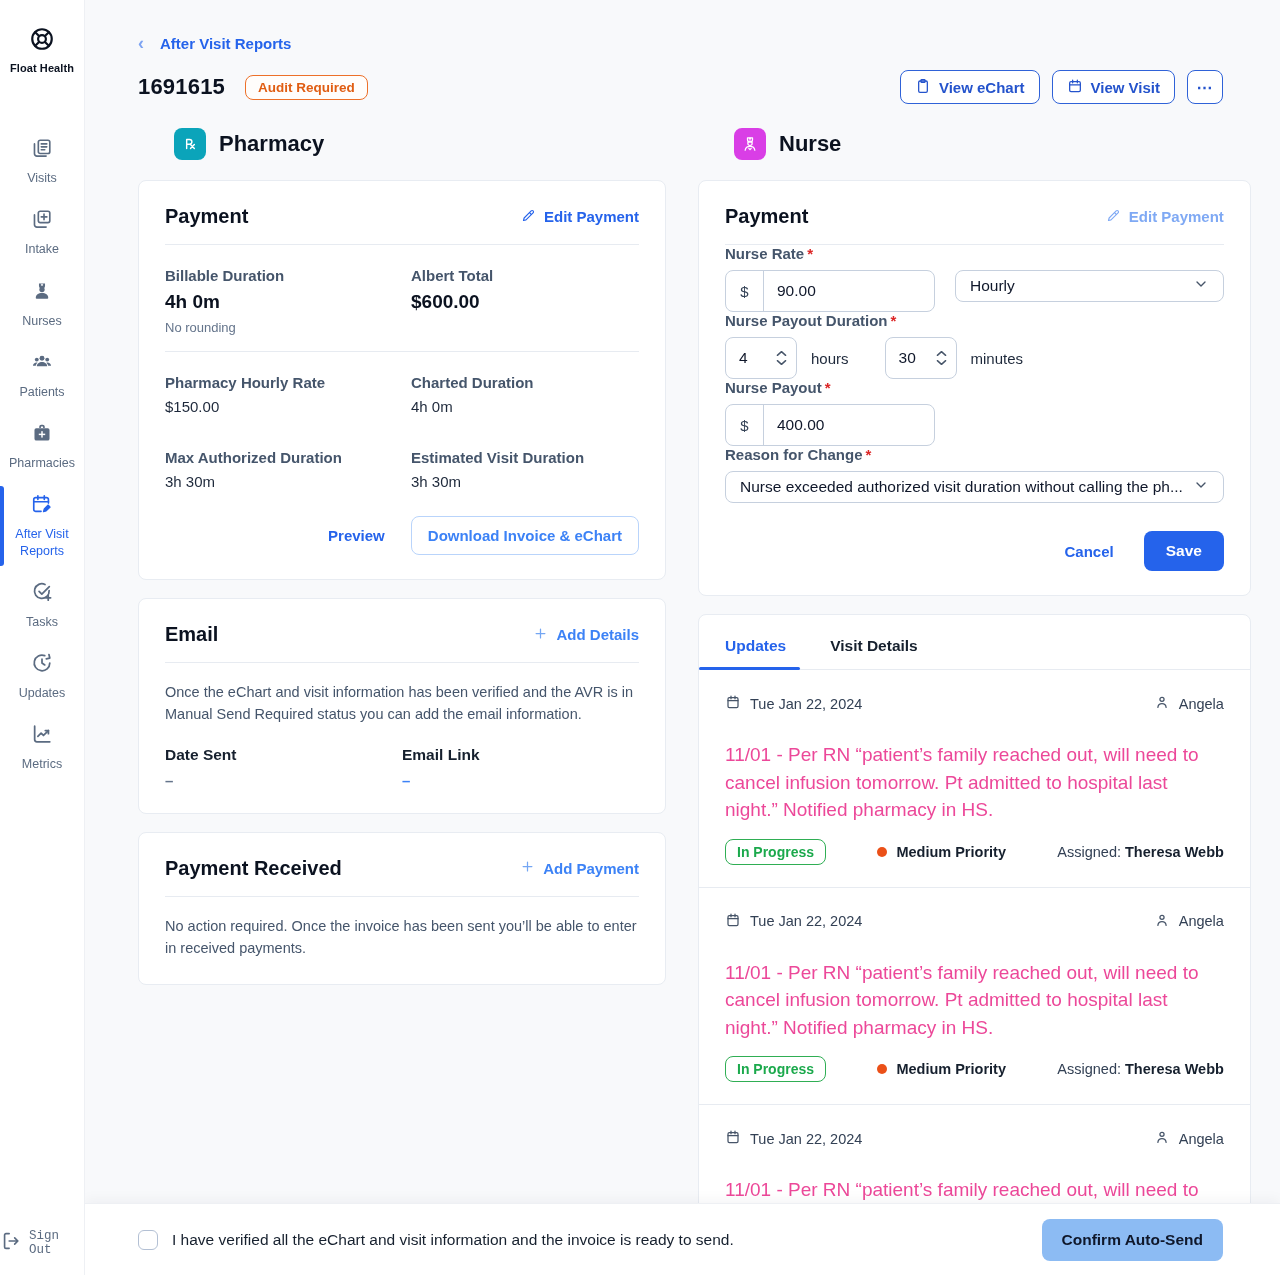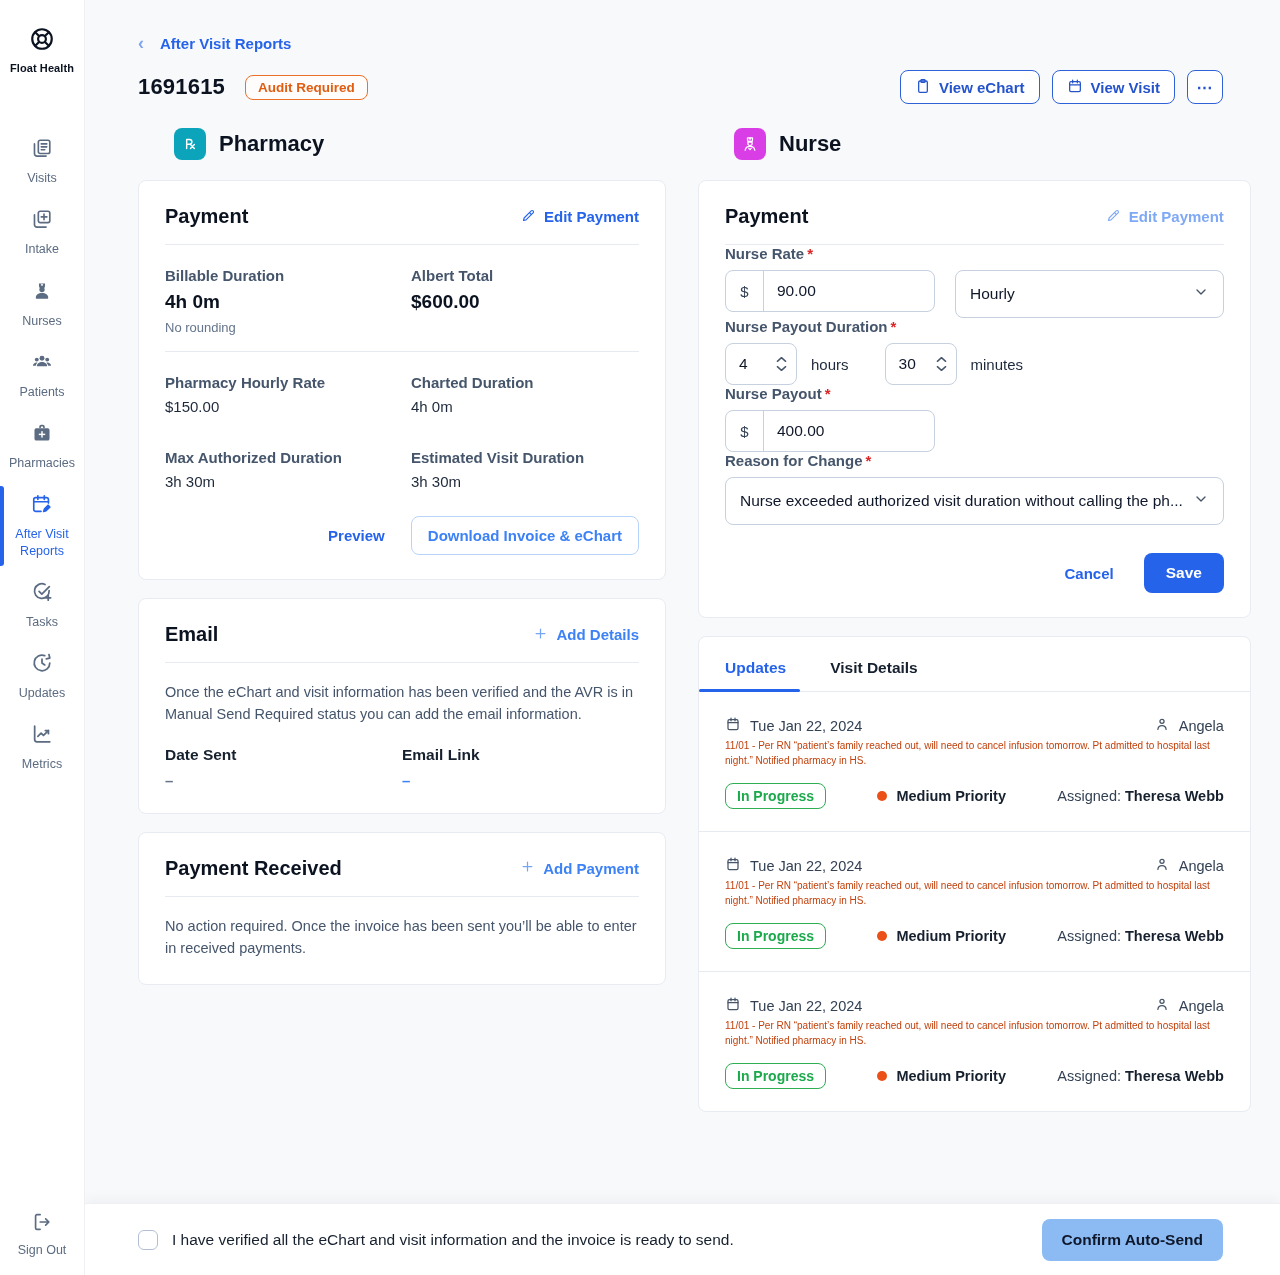--- a/index.html
+++ b/index.html
@@ -11,21 +11,21 @@
   .logo-wrap { padding:26px 0 10px; display:flex; flex-direction:column; align-items:center; gap:6px; }
   .logo-wrap svg { width:26px; height:26px; }
   .brand-name { font-size:11px; font-weight:700; color:#0b1220; letter-spacing:.1px; }
   .nav { margin-top:42px; display:flex; flex-direction:column; align-items:center; width:100%; }
   .nav-item { position:relative; width:100%; padding:11px 4px; display:flex; flex-direction:column; align-items:center; gap:7px; color:#5b6b81; cursor:pointer; }
   .nav-item svg { width:22px; height:22px; }
   .nav-item .nav-label { font-size:12.5px; text-align:center; line-height:1.3; color:#5b6b81; }
   .nav-item.active { color:#2563eb; }
   .nav-item.active .nav-label { color:#2563eb; }
   .nav-item.active::before { content:""; position:absolute; left:0; top:4px; bottom:4px; width:4px; background:#2563eb; border-radius:0 3px 3px 0; }
-  .signout { margin-top:auto; margin-bottom:18px; display:flex; flex-direction:column; align-items:center; gap:7px; color:#5b6b81; cursor:pointer; }
+  .signout { margin-top:auto; margin-bottom:18px; display:flex; flex-direction:row; align-items:center; gap:7px; color:#5b6b81; cursor:pointer;font-family:Liberation Mono, monospace; }
   .signout svg { width:22px; height:22px; }
   .signout span { font-size:12.5px; color:#5b6b81; }
 
   
   .main { margin-left:85px; padding:34px 57px 0 53px; }
   .breadcrumb { display:flex; align-items:center; gap:16px; color:#2563eb; font-size:15px; font-weight:600; cursor:pointer; }
   .breadcrumb .chev { color:#7ea4f2; font-size:18px; line-height:1; font-weight:600; }
   .title-row { margin-top:18px; display:flex; align-items:center; }
   .page-title { font-size:22px; font-weight:700; letter-spacing:.2px; color:#0b1220; }
   .audit-badge { margin-left:20px; border:1.5px solid #ed7029; color:#e05d12; background:#fffdfb; font-size:13.5px; font-weight:700; padding:4px 12px; border-radius:8px; }
@@ -72,21 +72,21 @@
   .dash.blue { color:#3c82f6; }
 
   
   .form-field { }
   .form-label { font-size:15px; font-weight:700; color:#45556b; margin-bottom:8px; }
   .req { color:#dc2626; margin-left:3px; }
   .rate-row { display:flex; gap:20px; }
   .input-group { display:flex; align-items:stretch; border:1px solid #c6d0de; border-radius:8px; background:#fff; height:42px; width:210px; overflow:hidden; }
   .ig-prefix { width:38px; display:flex; align-items:center; justify-content:center; border-right:1px solid #c6d0de; color:#334155; font-size:15px; }
   .input-group input { border:0; outline:0; flex:1; padding:0 13px; font-size:15.5px; color:#0f172a; font-family:inherit; min-width:0; background:transparent; }
-  .select { flex:1; display:flex; align-items:center; justify-content:space-between; border:1px solid #c6d0de; border-radius:8px; height:48px; padding:0 14px; font-size:15.5px; color:#0f172a; background:#fff; cursor:pointer; }
+  .select { flex:1; display:flex; align-items:center; justify-content:space-between; border:1px solid #c6d0de; border-radius:8px; height:32px; padding:0 14px; font-size:15.5px; color:#0f172a; background:#fff; cursor:pointer; }
   .select svg { width:16px; height:16px; color:#475569; flex:0 0 auto; margin-left:10px; }
   .select .sel-text { white-space:nowrap; overflow:hidden; text-overflow:ellipsis; }
   .dur-row { display:flex; align-items:center; gap:14px; }
   .stepper { display:flex; align-items:center; border:1px solid #c6d0de; border-radius:8px; height:42px; width:72px; padding:0 9px 0 13px; justify-content:space-between; background:#fff; }
   .stepper input { width:26px; border:0; outline:0; font-size:15.5px; color:#0f172a; font-family:inherit; background:transparent; }
   .stepper .arrows { display:flex; flex-direction:column; gap:2px; color:#475569; cursor:pointer; }
   .stepper .arrows svg { width:11px; height:7px; display:block; }
   .unit { font-size:15px; color:#1e293b; margin-right:22px; }
   .form-actions { display:flex; justify-content:flex-end; align-items:center; gap:30px; margin-top:28px; }
   .btn-primary { background:#2563eb; color:#fff; border:0; border-radius:8px; font-size:15.5px; font-weight:700; padding:11px 22px; cursor:pointer; font-family:inherit; }
@@ -95,21 +95,21 @@
   .tabs-card { padding:0; overflow:hidden; margin-bottom:0; }
   .tab-bar { display:flex; gap:44px; padding:22px 26px 0; border-bottom:1px solid #e7ebf1; }
   .tab { font-size:15.5px; font-weight:700; color:#16202e; padding-bottom:14px; cursor:pointer; position:relative; }
   .tab.active { color:#2563eb; }
   .tab.active::after { content:""; position:absolute; left:-26px; right:-14px; bottom:-1px; height:3px; background:#2563eb; border-radius:2px; }
   .update-item { padding:24px 26px 22px; }
   .update-item + .update-item { border-top:1px solid #e7ebf1; }
   .ui-top { display:flex; align-items:center; justify-content:space-between; color:#334155; font-size:14.5px; }
   .ui-top .left, .ui-top .right { display:flex; align-items:center; gap:9px; }
   .ui-top svg { width:16px; height:16px; color:#475569; }
-  .ui-text { margin-top:4px; font-size:10px; line-height:1.45; color:#c2410c; }
+  .ui-text { margin-top:28px; font-size:19px; line-height:1.45; color:#ec4899; }
   .ui-badges { margin-top:15px; display:flex; align-items:center; justify-content:space-between; }
   .status-badge { border:1px solid #2fae54; color:#1ba94c; font-size:14px; font-weight:700; border-radius:8px; padding:4px 11px; background:#fff; }
   .priority { display:flex; align-items:center; gap:9px; font-size:14.5px; font-weight:700; color:#16202e; }
   .priority .pdot { width:10px; height:10px; border-radius:50%; background:#eb5018; }
   .assigned { font-size:14.5px; color:#334155; }
   .assigned b { color:#16202e; }
 
   
   .footer { position:fixed; left:85px; right:0; bottom:0; height:72px; background:#fff; border-top:1px solid #eef0f4; box-shadow:0 -4px 12px rgba(15,23,42,.04); display:flex; align-items:center; padding:0 57px 0 53px; z-index:20; }
   .checkbox { width:20px; height:20px; border:1.5px solid #b3c0d4; border-radius:6px; background:#fff; margin-right:14px; cursor:pointer; flex:0 0 auto; }

